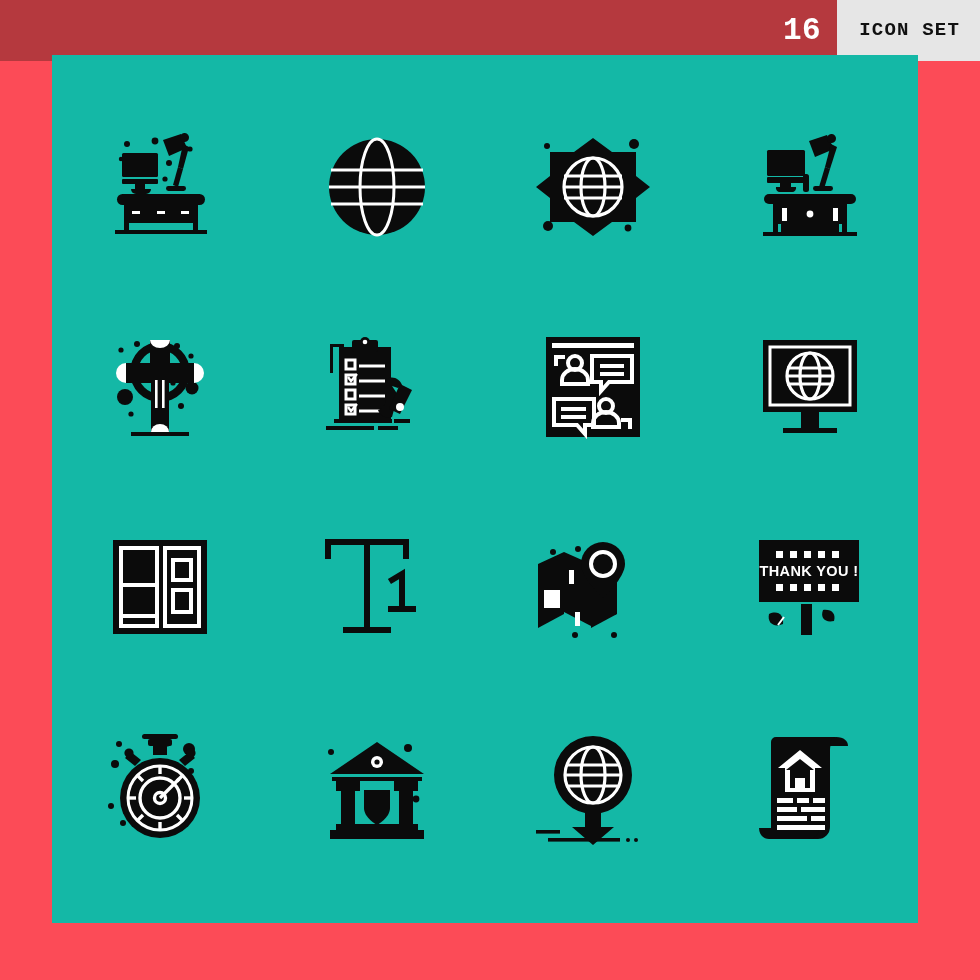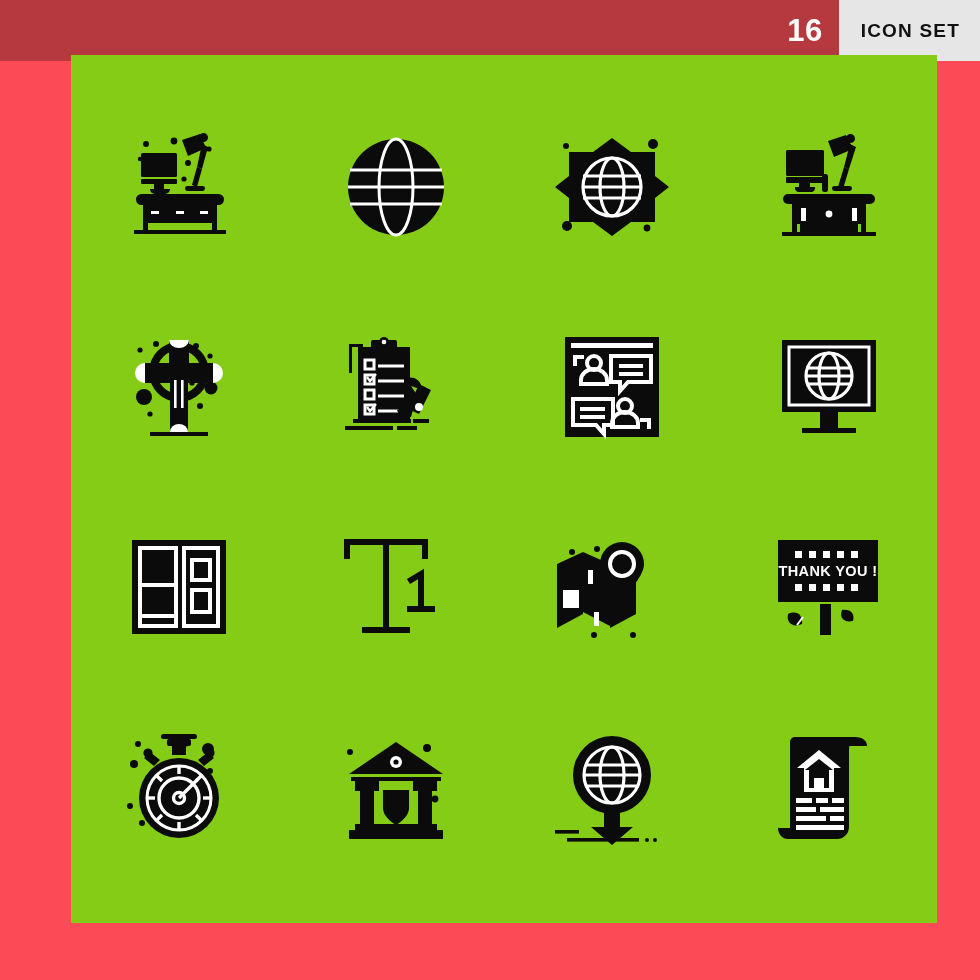--- a/index.html
+++ b/index.html
@@ -23,20 +23,21 @@
   
   .header {
     position: absolute;
     left: 0; top: 0;
     width: 980px;
     height: 61px;
     background: #b5393e;
     display: flex;
     align-items: stretch;
     justify-content: flex-end;
+    font-family: Liberation Mono, monospace;
   }
   .header-count {
     display: flex;
     align-items: center;
     justify-content: flex-end;
     padding-right: 16px;
     color: #ffffff;
     font-size: 31px;
     font-weight: bold;
     letter-spacing: 0.5px;
@@ -49,25 +50,25 @@
     align-items: center;
     padding: 0 20px 0 22px;
     font-size: 19px;
     font-weight: bold;
     letter-spacing: 1.2px;
     line-height: 1;
   }
   
   .canvas {
     position: absolute;
-    left: 71px;
+    left: 52px;
     top: 55px;
     width: 866px;
     height: 868px;
-    background: #84cc16;
+    background: #14b8a6;
   }
   .grid {
     position: absolute;
     left: 0;
     top: 32px;
     width: 866px;
     height: 800px;
     display: grid;
     grid-template-columns: repeat(4, 1fr);
     grid-template-rows: repeat(4, 1fr);

